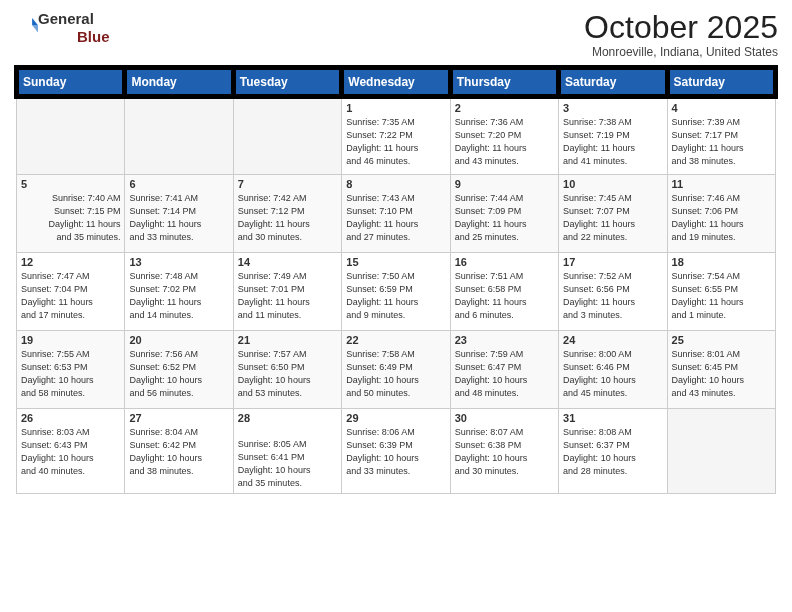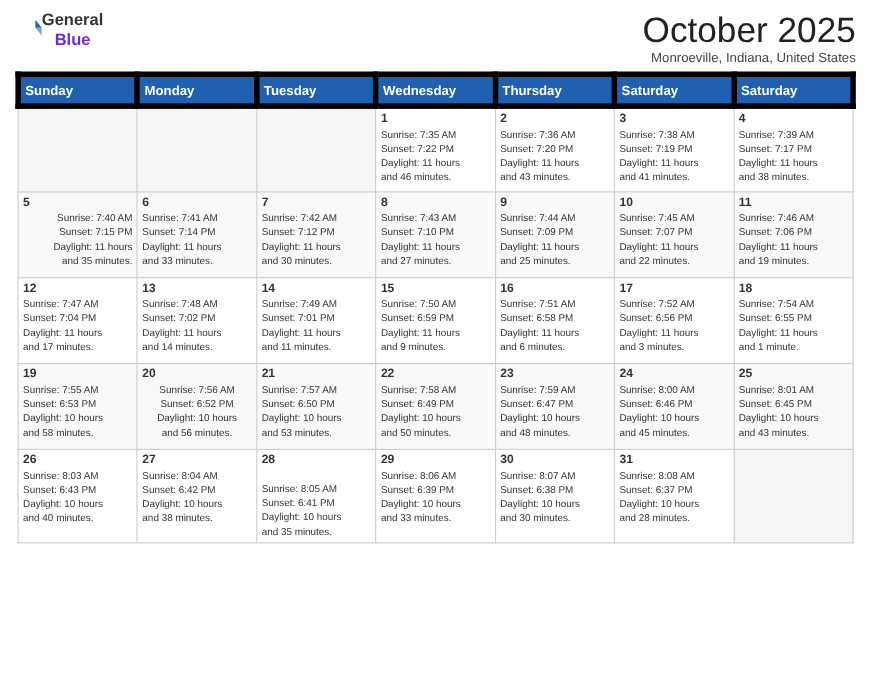--- a/index.html
+++ b/index.html
@@ -22,24 +22,23 @@
     }
     .logo {
       display: flex;
       align-items: center;
       gap: 0;
     }
     .logo-text {
       font-size: 15px;
       font-weight: bold;
       line-height: 1.2;
-      text-align: center;
     }
     .logo-general { color: #333; }
-    .logo-blue { color: #6d28d9; }
+    .logo-blue { color: #7f1d1d; margin-left: 39px; }
     .logo-icon {
       width: 22px;
       height: 22px;
       margin-left: 2px;
     }
     .title-block {
       text-align: right;
     }
     .month-title {
       font-size: 32px;
@@ -270,21 +269,21 @@
         <tr>
           <td>
             <span class="day-number">19</span>
             <div class="day-info" style="white-space: pre-line;">Sunrise: 7:55 AM
 Sunset: 6:53 PM
 Daylight: 10 hours
 and 58 minutes.</div>
           </td>
           <td>
             <span class="day-number">20</span>
-            <div class="day-info" style="white-space: pre-line; text-align: center;">Sunrise: 7:56 AM
+            <div class="day-info" style="white-space: pre-line;">Sunrise: 7:56 AM
 Sunset: 6:52 PM
 Daylight: 10 hours
 and 56 minutes.</div>
           </td>
           <td>
             <span class="day-number">21</span>
             <div class="day-info" style="white-space: pre-line;">Sunrise: 7:57 AM
 Sunset: 6:50 PM
 Daylight: 10 hours
 and 53 minutes.</div>

